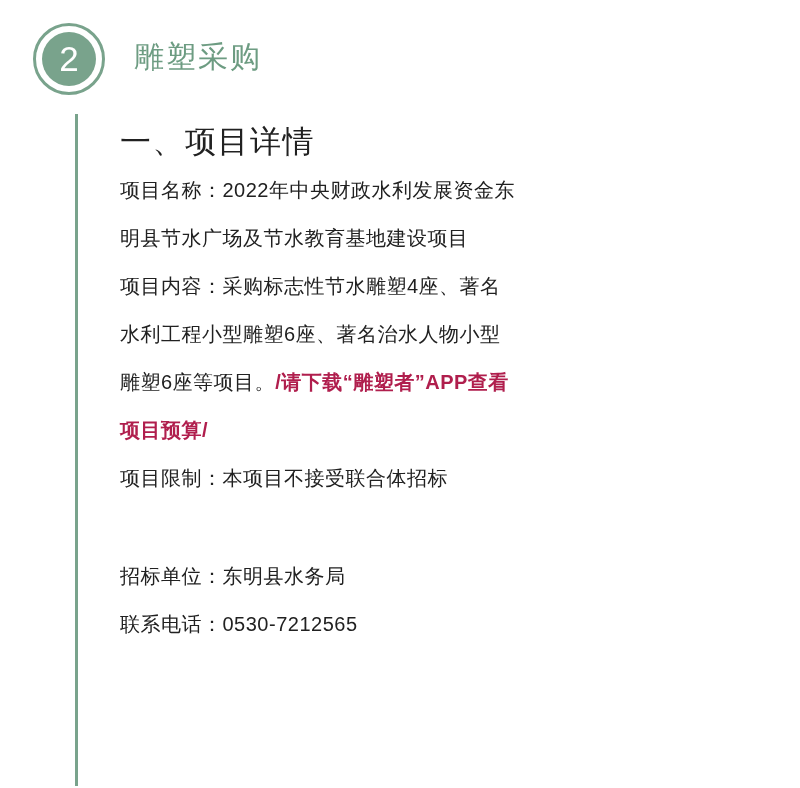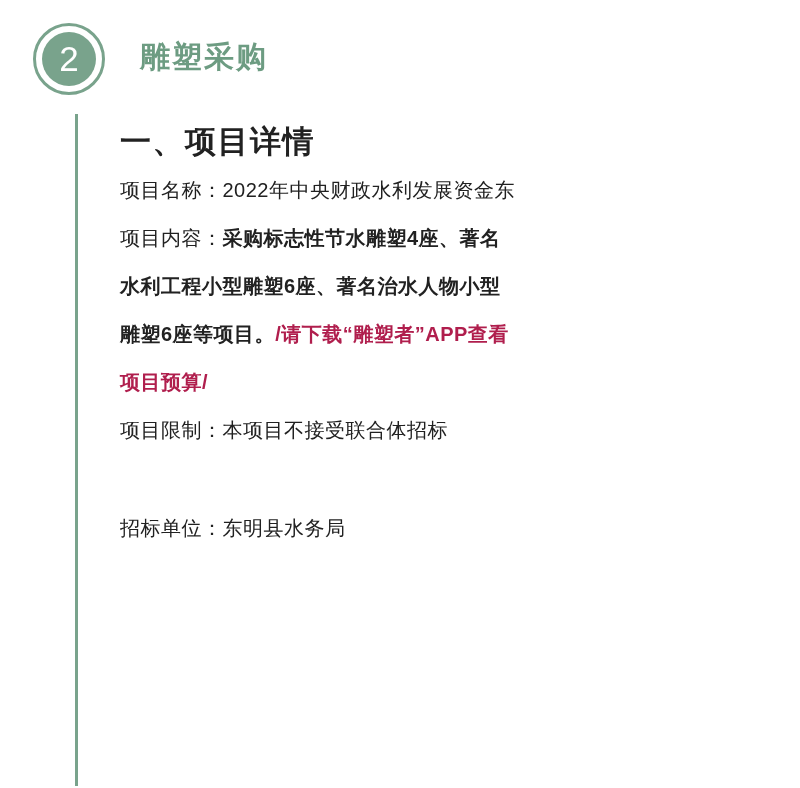--- a/index.html
+++ b/index.html
@@ -44,26 +44,26 @@
     color: #ffffff;
     font-size: 35px;
     line-height: 1;
     font-weight: 400;
     transform: translateY(-1px);
   }
 
   
   .section-title {
     position: absolute;
-    left: 140px;
+    left: 134px;
     top: 41px;
     margin: 0;
     font-size: 30px;
     line-height: 32px;
-    font-weight: 700;
+    font-weight: 400;
     color: var(--title-green, #6D9C82);
     letter-spacing: 2px;
     white-space: nowrap;
   }
 
   
   .vline {
     position: absolute;
     left: 75px;
     top: 114px;
@@ -91,21 +91,21 @@
     letter-spacing: 1.5px;
   }
   .content .spacer {
     height: 50px;
   }
   .seg-normal {
     font-weight: 400;
     color: var(--body-text, #212121);
   }
   .seg-bold {
-    font-weight: 700;
+    font-weight: 400;
     color: var(--body-text, #212121);
   }
   .seg-red {
     font-weight: 700;
     color: var(--promo-red, #B01E4D);
   }
 </style>
 </head>
 <body style="--accent-green: #79A38C; --title-green: #6D9C82; --promo-red: #B01E4D; --body-text: #212121; background: rgb(255, 255, 255);">
 
@@ -115,20 +115,22 @@
   </div>
 </div>
 
 <h1 class="section-title">雕塑采购</h1>
 
 <div class="vline"></div>
 
 <div class="content" id="content">
     <div class="line heading"><span class="seg-bold">一、项目详情</span></div>
     <div class="line"><span class="seg-normal">项目名称：2022年中央财政水利发展资金东</span></div>
+    <div class="line"><span class="seg-normal">明县节水广场及节水教育基地建设项目</span></div>
     <div class="line"><span class="seg-normal">项目内容：</span><span class="seg-bold">采购标志性节水雕塑4座、著名</span></div>
     <div class="line"><span class="seg-bold">水利工程小型雕塑6座、著名治水人物小型</span></div>
     <div class="line"><span class="seg-bold">雕塑6座等项目。</span><span class="seg-red">/请下载“雕塑者”APP查看</span></div>
     <div class="line"><span class="seg-red">项目预算/</span></div>
     <div class="line"><span class="seg-normal">项目限制：本项目不接受联合体招标</span></div>
     <div class="spacer"></div>
     <div class="line"><span class="seg-normal">招标单位：东明县水务局</span></div>
+    <div class="line"><span class="seg-normal">联系电话：0530-7212565</span></div>
   </div>
 
 </body></html>

